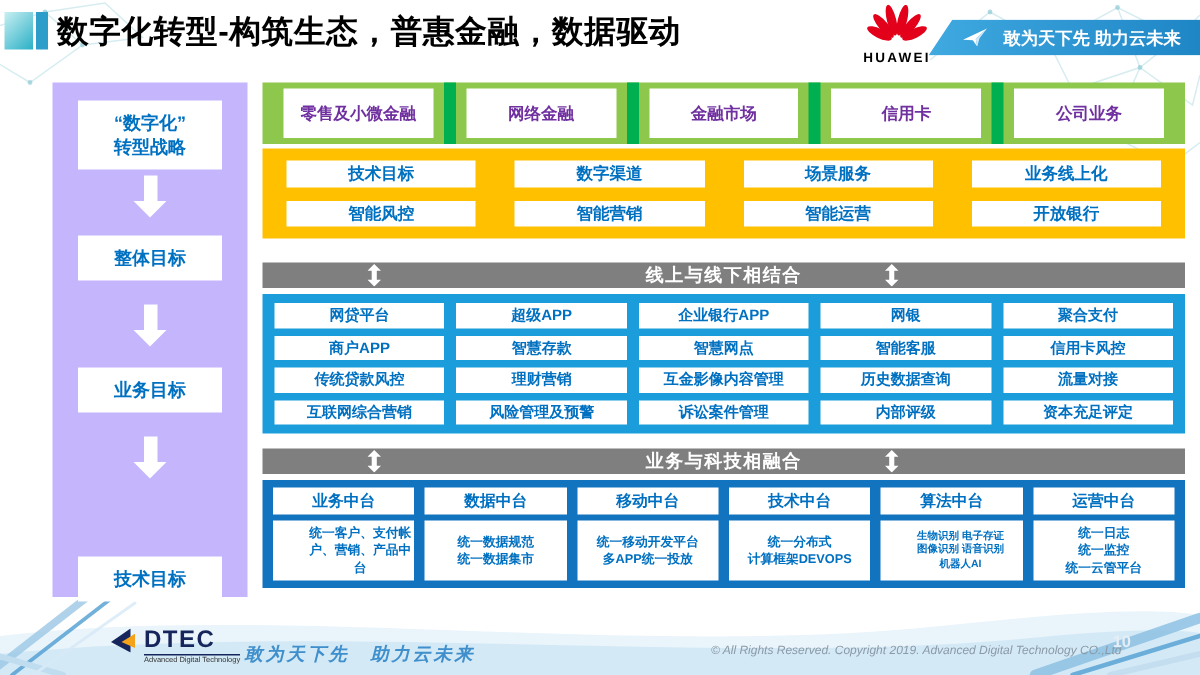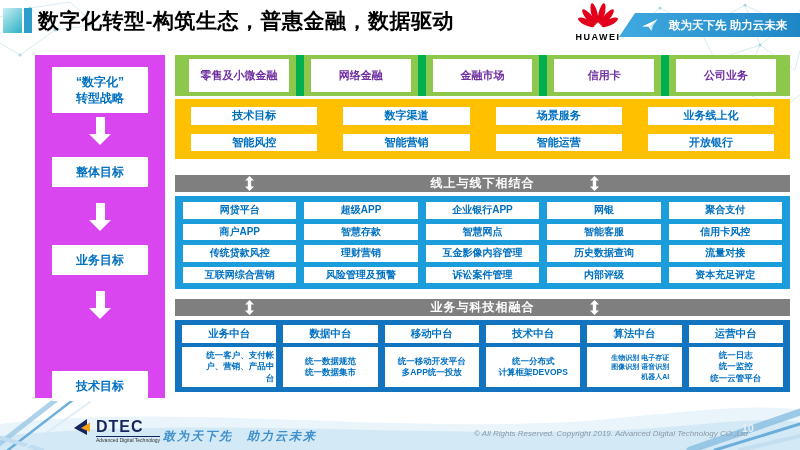--- a/index.html
+++ b/index.html
@@ -18,21 +18,21 @@
   .page-title { left:38px; top:7px; font-size:21px; font-weight:bold; color:#000; letter-spacing:0.5px; }
   .huawei { left:570px; top:3px; width:56px; text-align:center; }
   .huawei-name { font-size:9px; font-weight:bold; color:#000; letter-spacing:1.5px; margin-top:-1px; }
   .banner { left:619px; top:13px; width:181px; height:24px;
     background:linear-gradient(90deg,#3fa9e0,#1f86c6);
     clip-path:polygon(16px 0, 100% 0, 100% 100%, 0 100%);
     display:flex; align-items:center; color:#fff; font-size:11.5px; font-weight:bold; }
   .banner .plane { margin:0 10px 0 22px; display:flex; }
 
   
-  .sidebar { left:35px; top:55px; width:130px; height:343px; background:#d946ef; }
+  .sidebar { left:35px; top:55px; width:130px; height:343px; background:#c4b5fd; }
   .sb-box { position:absolute; left:17px; width:96px; background:#fff;
     display:flex; align-items:center; justify-content:center; text-align:center;
     color:#0070c0; font-weight:bold; font-size:12px; white-space:pre-line; line-height:1.35; }
   .sb-box.b1 { top:12px; height:46px; }
   .sb-box.b2 { top:102px; height:30px; }
   .sb-box.b3 { top:190px; height:30px; }
   .sb-box.b4 { top:288px; height:30px;margin-top:28px; }
   .down-arrow { position:absolute; left:0; width:130px; }
   .down-arrow.a1 { top:62px; } .down-arrow.a2 { top:148px; } .down-arrow.a3 { top:236px; }
   .down-arrow::before { content:''; display:block; width:9px; height:17px; background:#fff; margin:0 auto; }
@@ -61,21 +61,21 @@
 
   .sec-blue1 { margin-top:4px; height:93px; background:#1b9ddb; padding:6px 8px;
     display:grid; grid-template-columns:repeat(5,1fr); column-gap:8px; row-gap:5px; }
   .sec-blue1 .cell { color:#0070c0; font-size:10px; }
 
   .sec-blue2 { margin-top:4px; height:72px; background:#1273bf; padding:5px 7px;
     display:grid; grid-template-columns:repeat(6,1fr); grid-template-rows:18px 1fr;
     column-gap:7px; row-gap:4px; }
   .sec-blue2 .head { color:#0070c0; font-size:10.5px; }
   .sec-blue2 .det { color:#0070c0; font-size:8.5px; line-height:1.3; white-space:pre-line; padding:1px 2px; }
-  .sec-blue2 .det.left { justify-content:flex-start; text-align:right;padding-left:24px; }
+  .sec-blue2 .det.left { justify-content:flex-start; text-align:center;padding-left:24px; }
   .sec-blue2 .det.tiny { font-size:7px; }
 
   
   .dtec { left:74px; top:419px; display:flex; align-items:flex-start; }
   .dtec-txt { margin-left:2px; }
   .dtec-name { font-size:16px; font-weight:bold; color:#16265c; letter-spacing:1px; line-height:1; }
   .dtec-sub { font-size:5px; color:#333; border-top:1px solid #16265c; margin-top:1px; }
   .slogan { left:163px; top:428px; font-size:12px; font-weight:bold; font-style:italic;
     color:#3f8fcc; letter-spacing:2px; }
   .copyright { left:474px; top:429px; font-size:8px; font-style:italic; color:#8a9aa6; }

